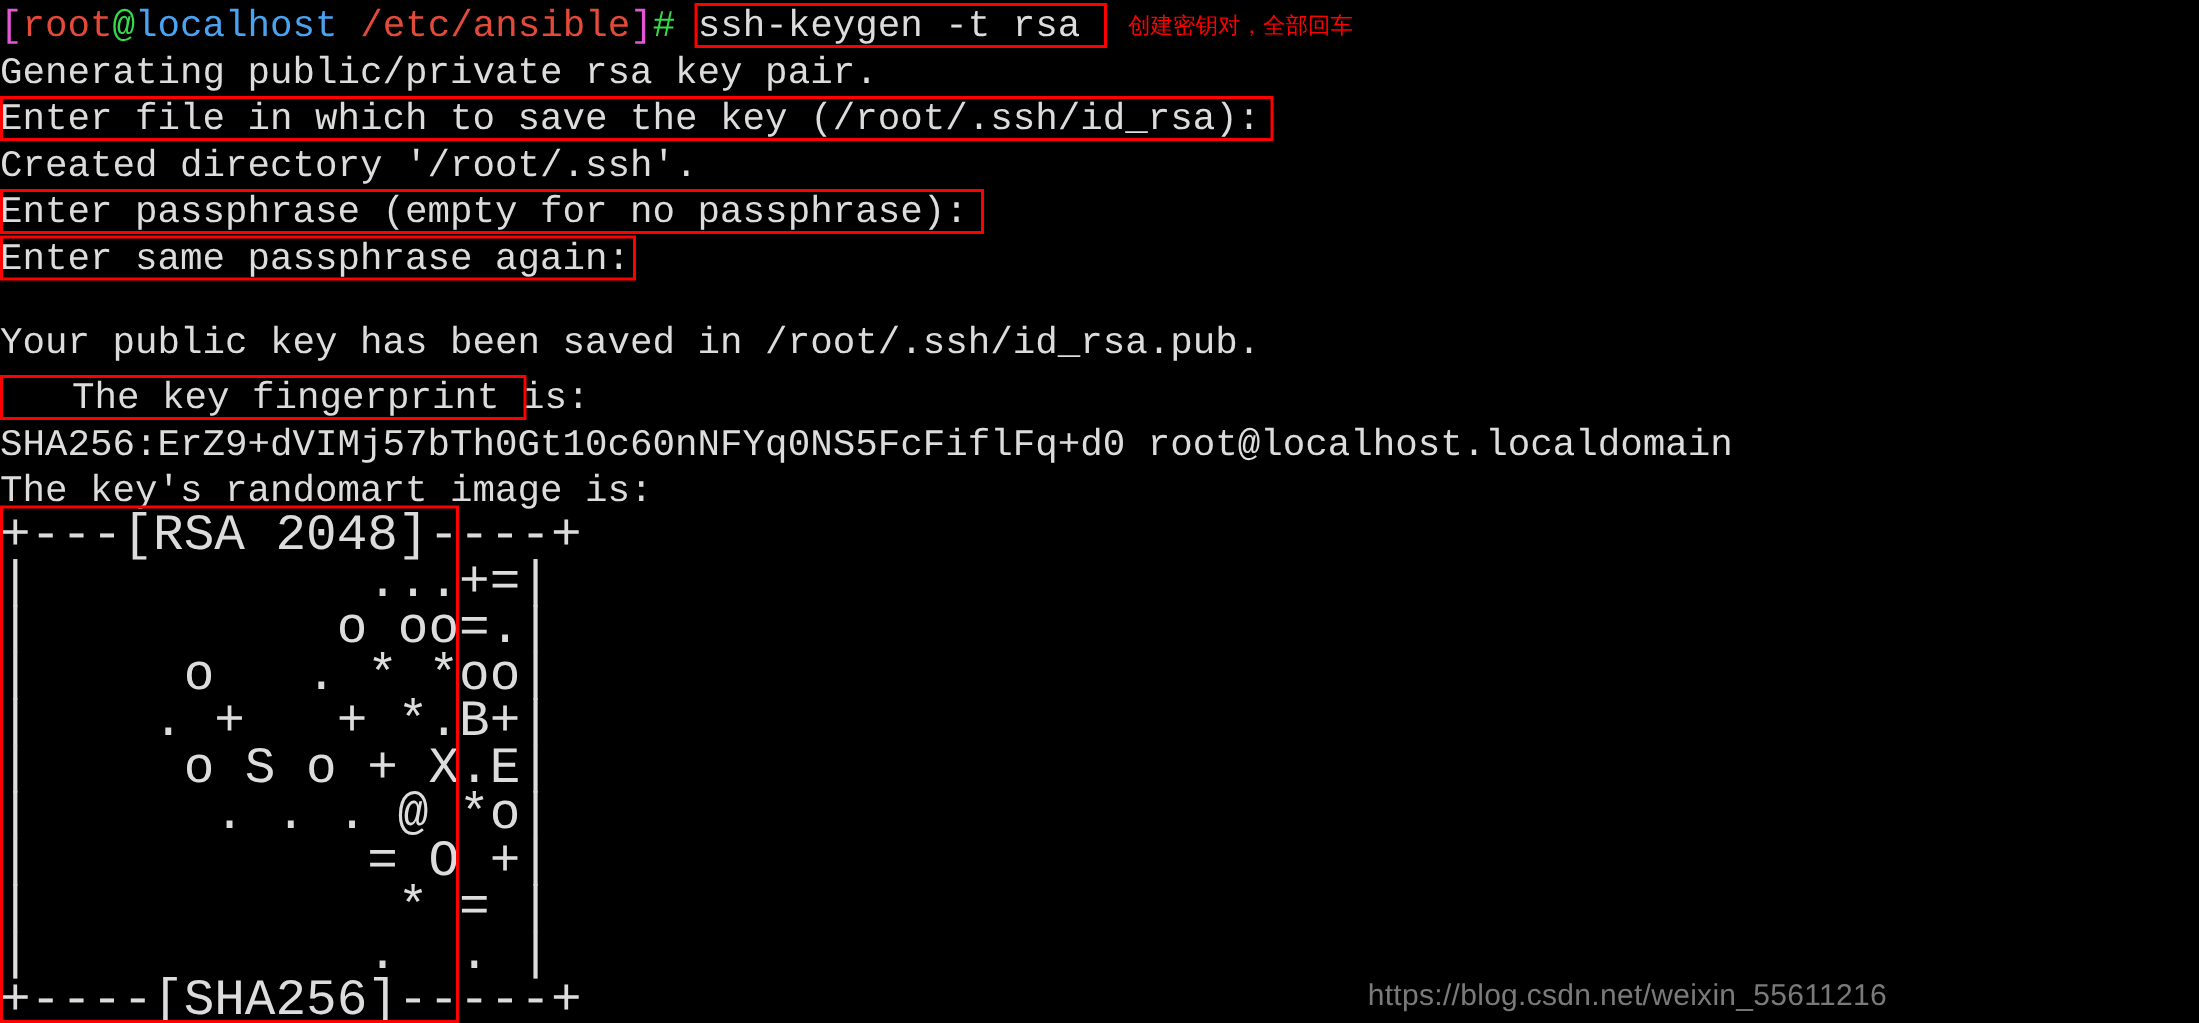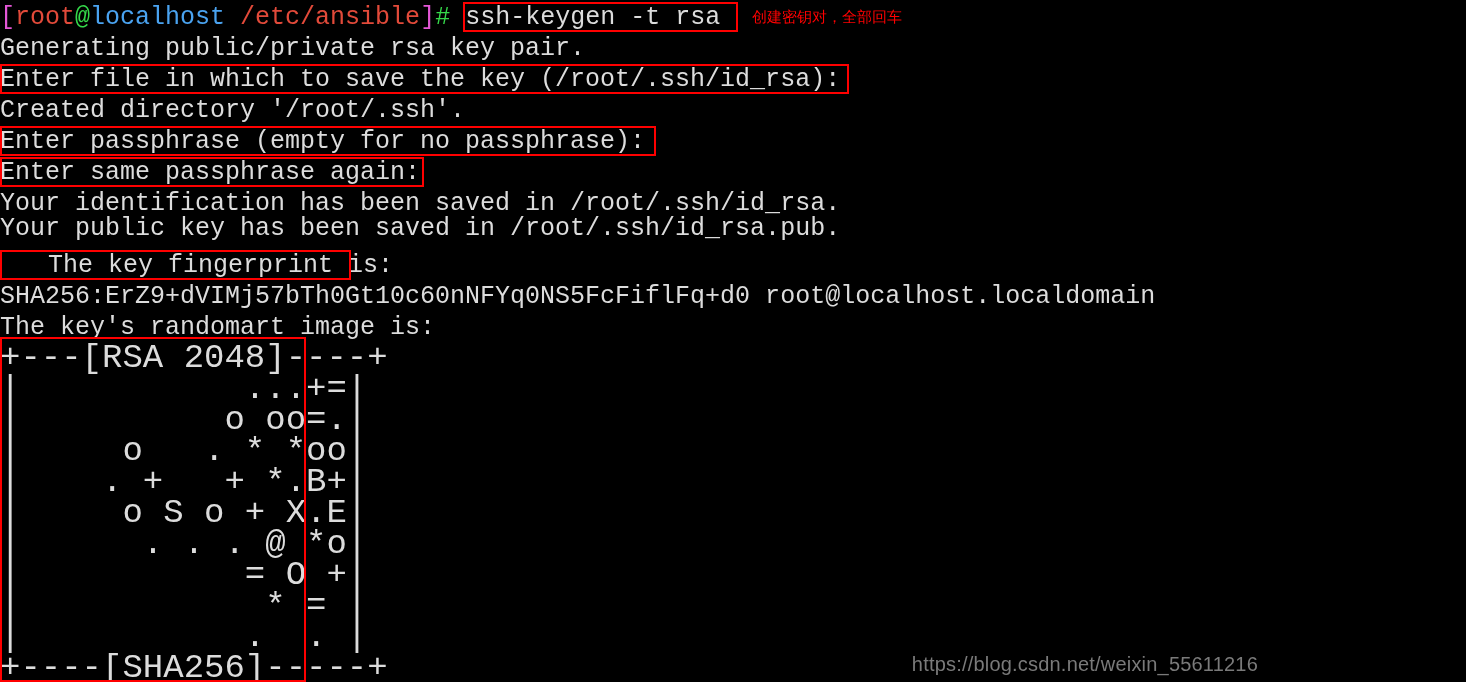--- a/index.html
+++ b/index.html
@@ -85,21 +85,20 @@
 
 <div id="terminal">
 
   <div class="line" style="top:2px;"><span class="p-bracket">[</span><span class="p-user">root</span><span class="p-at">@</span><span class="p-host">localhost</span><span> </span><span class="p-path">/etc/ansible</span><span class="p-bracket">]</span><span class="p-hash">#</span><span> </span><span>ssh-keygen -t rsa</span></div>
 
   <div class="line" style="top:33px;">Generating public/private rsa key pair.</div>
   <div class="line" style="top:64px;">Enter file in which to save the key (/root/.ssh/id_rsa): </div>
   <div class="line" style="top:95px;">Created directory '/root/.ssh'.</div>
   <div class="line" style="top:126px;">Enter passphrase (empty for no passphrase): </div>
   <div class="line" style="top:157px;">Enter same passphrase again: </div>
-  <div class="line" style="top:188px;">Your identification has been saved in /root/.ssh/id_rsa.</div>
   <div class="line" style="top:213px;text-align:center;">Your public key has been saved in /root/.ssh/id_rsa.pub.</div>
   <div class="line" style="top:250px;padding-left:48px;">The key fingerprint is:</div>
   <div class="line" style="top:281px;">SHA256:ErZ9+dVIMj57bTh0Gt10c60nNFYq0NS5FcFiflFq+d0 root@localhost.localdomain</div>
   <div class="line" style="top:312px;">The key's randomart image is:</div>
 
   <div class="art" style="top:343px;">+---[RSA 2048]----+</div>
   <div class="art" style="top:374px;">|           ...+=|</div>
   <div class="art" style="top:405px;">|          o oo=.|</div>
   <div class="art" style="top:436px;">|     o   . * *oo|</div>
   <div class="art" style="top:467px;">|    . +   + *.B+|</div>

